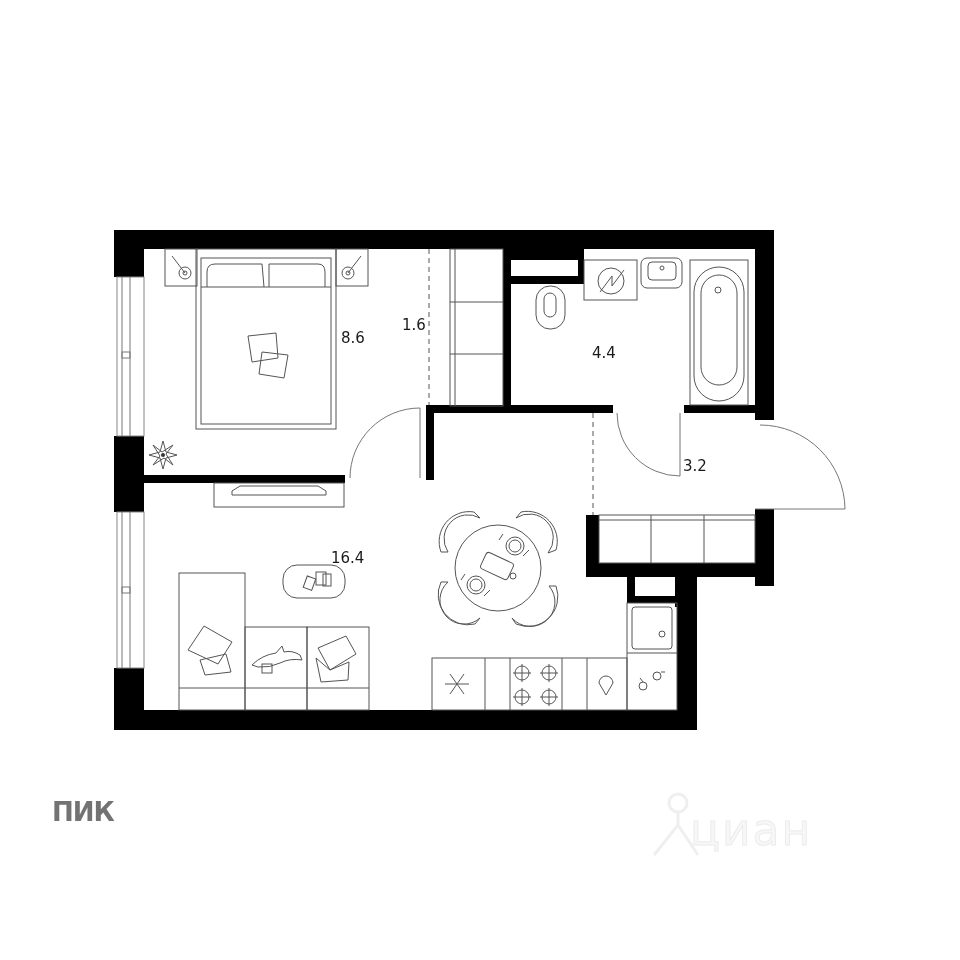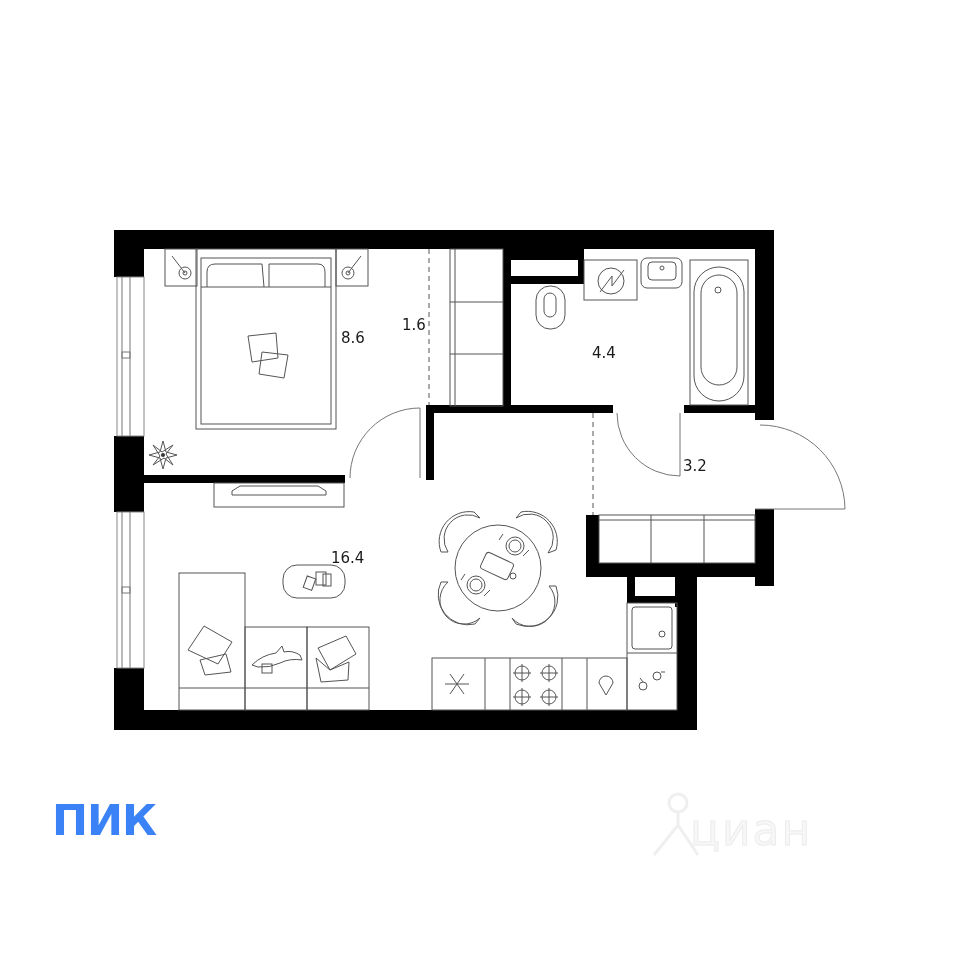--- a/index.html
+++ b/index.html
@@ -7,21 +7,21 @@
            font-family: "DejaVu Sans", sans-serif; }
     #plan { position: absolute; left: 0; top: 0; width: 960px; height: 960px; }
     .wall { fill: #000000; }
     .thin { fill: none; stroke: #555555; stroke-width: 1; }
     .thin2 { fill: none; stroke: #777777; stroke-width: 1; }
     .dash { fill: none; stroke: #555555; stroke-width: 1; stroke-dasharray: 5 4; }
     .door { fill: none; stroke: #777777; stroke-width: 1; }
     .win { fill: #ffffff; stroke: #888888; stroke-width: 1; }
     .area-label { font-family: "DejaVu Sans", sans-serif; font-size: 15px; fill: #1a1a1a; }
     .logo { position: absolute; left: 52px; top: 799px; font-family: "DejaVu Sans", sans-serif;
-            font-weight: bold; font-size: 43px; letter-spacing: -1px; color: #3b82f6; line-height: 1; }
+            font-weight: bold; font-size: 26px; letter-spacing: -1px; color: #737373; line-height: 1; }
     .watermark { position: absolute; left: 640px; top: 785px; width: 220px; height: 80px; }
     .watermark-text { position: absolute; left: 690px; top: 808px; font-family: "DejaVu Sans", sans-serif;
             font-size: 44px; color: #f7f7f7; letter-spacing: 2px; line-height: 1;
             -webkit-text-stroke: 1px #ececec; }
   </style>
 </head>
 <body>
 
 <svg id="plan" viewBox="0 0 960 960">
 

